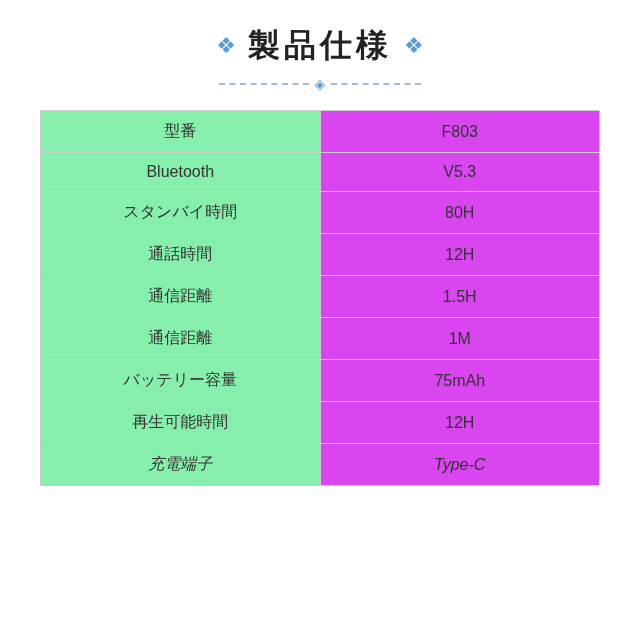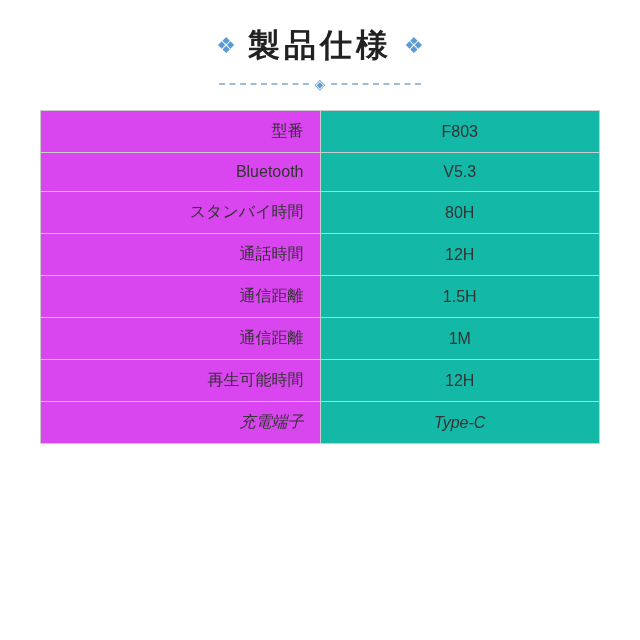--- a/index.html
+++ b/index.html
@@ -91,28 +91,27 @@
     .specs-table td {
       padding: 10px 16px;
       font-size: 16px;
       color: #333333;
       text-align: center;
       border: 1px solid #cccccc;
     }
 
     .specs-table td:first-child {
       width: 50%;
-      background: #d946ef;
+      background: #86efac;
       font-weight: normal;
-      text-align: right;
     }
 
     .specs-table td:last-child {
       width: 50%;
-      background: #14b8a6;
+      background: #d946ef;
       text-align: center;
     }
   </style>
 </head>
 <body>
 
 <div class="page-wrapper">
   <div class="title-section">
     <div class="title-row">
       <span class="ornament-left">❖</span>
@@ -146,20 +145,24 @@
         </tr>
         <tr>
           <td>通信距離</td>
           <td>1.5H</td>
         </tr>
         <tr>
           <td>通信距離</td>
           <td>1M</td>
         </tr>
         <tr>
+          <td>バッテリー容量</td>
+          <td>75mAh</td>
+        </tr>
+        <tr>
           <td>再生可能時間</td>
           <td>12H</td>
         </tr>
         <tr>
           <td>充電端子</td>
           <td>Type-C</td>
         </tr>
       </tbody>
   </table>
 </div>

